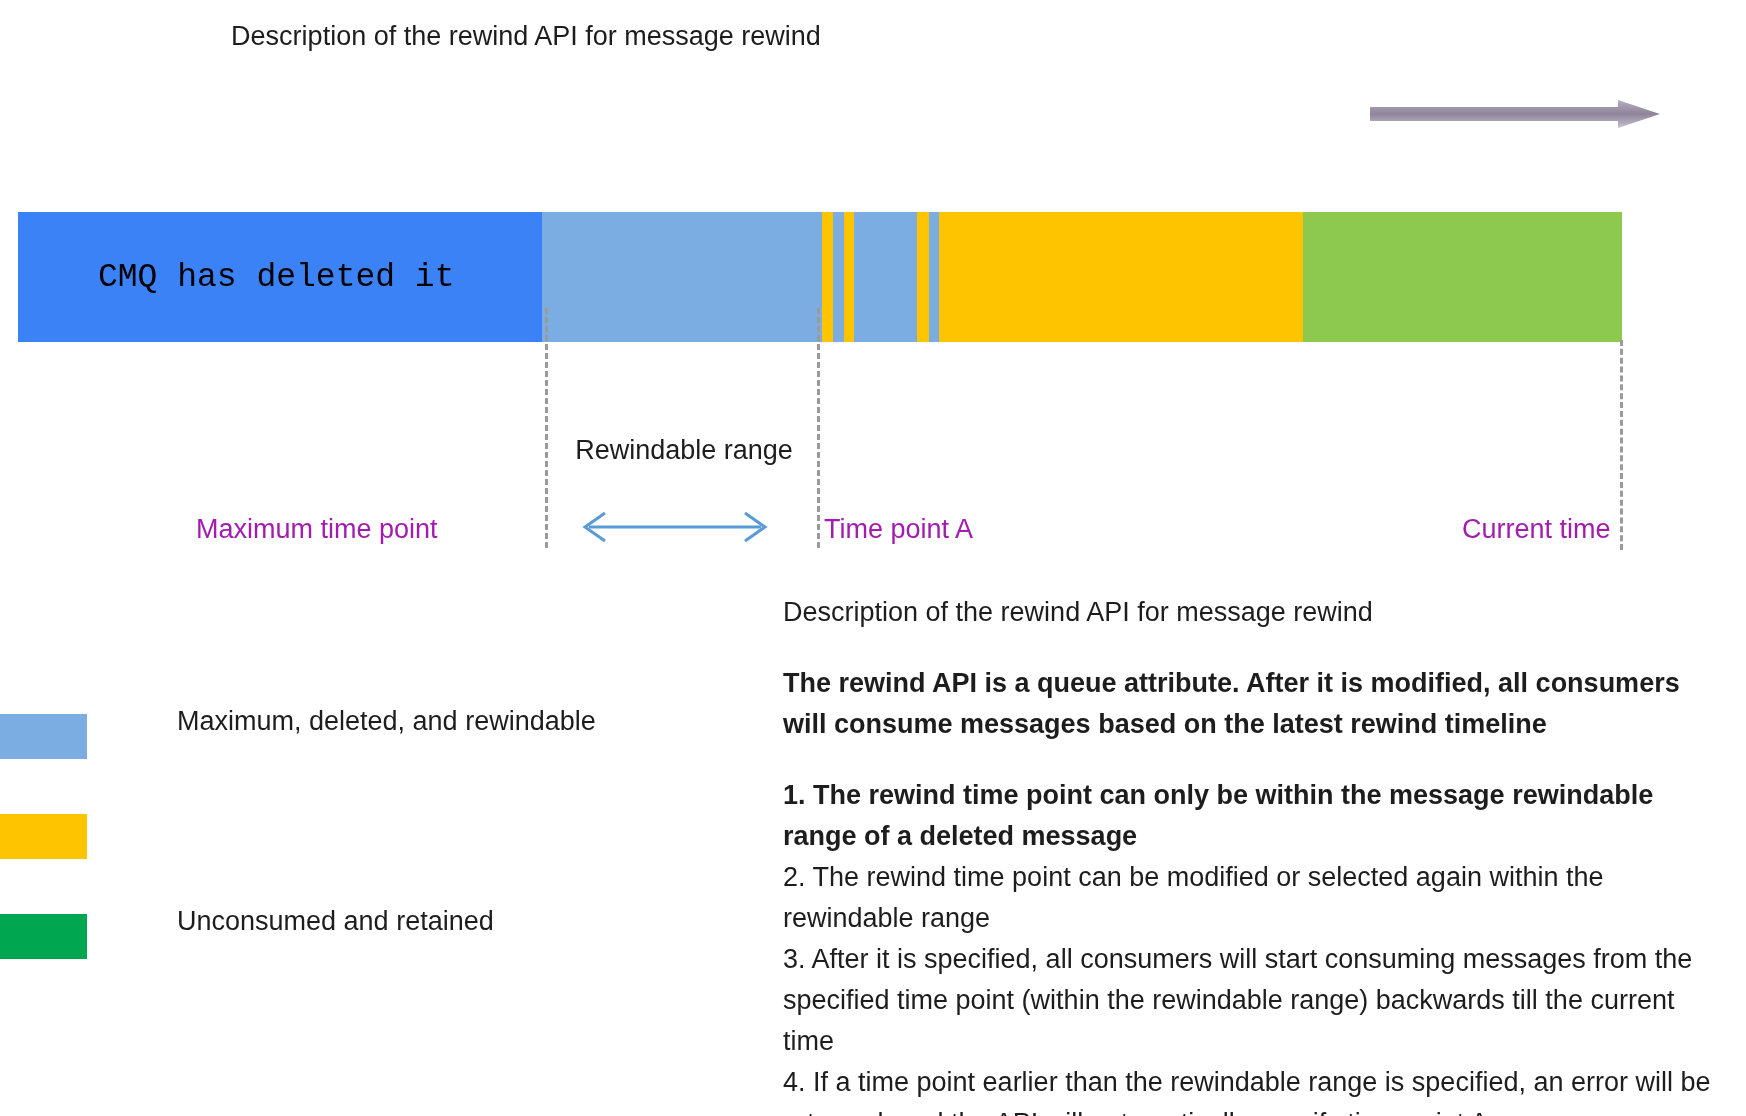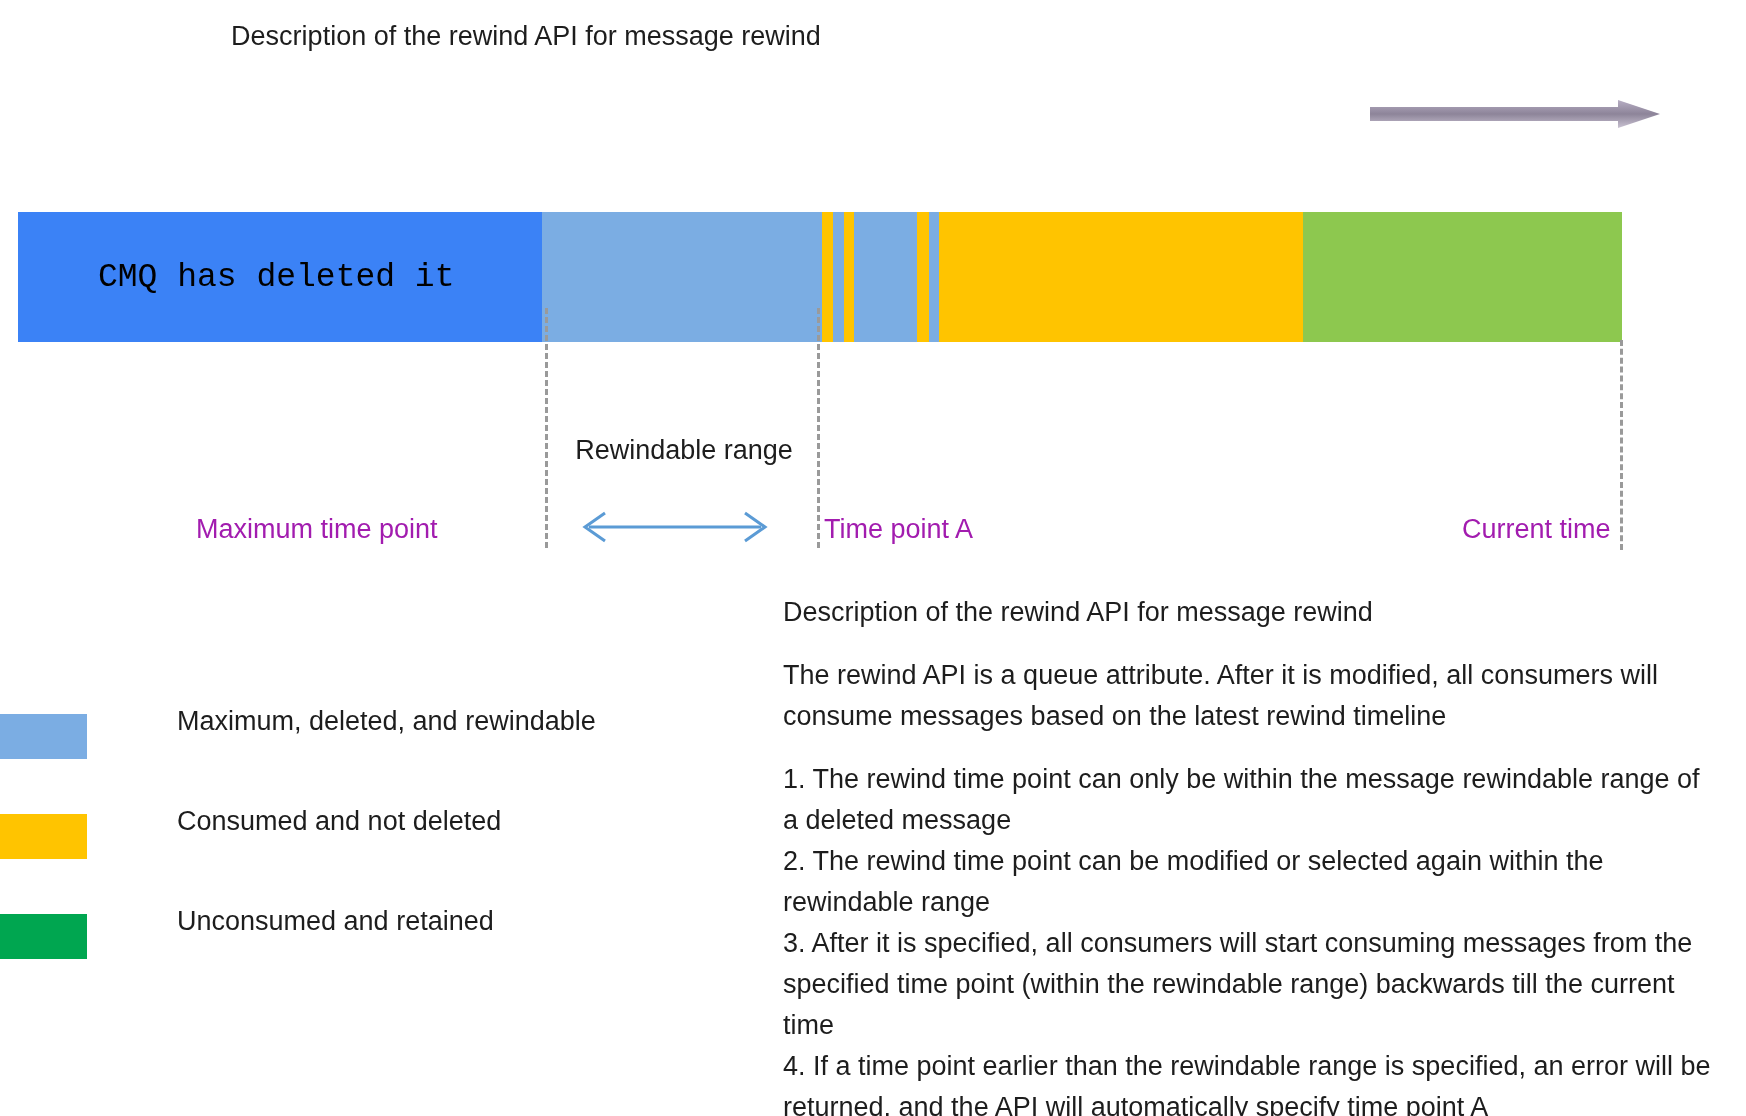--- a/index.html
+++ b/index.html
@@ -117,21 +117,21 @@
   }
 
   
   #description { left: 783px; top: 592px; width: 930px; }
   #description p {
     margin: 0;
     font-size: 27px;
     line-height: 41px;
     color: #1d1d1d;
   }
-  #description p.gap { margin-top: 22px; }
+  #description p.gap { margin-top: 30px; font-weight: bold; }
   #description p.tight { margin-top: 0px; }
 </style>
 </head>
 <body>
 
 <div class="stage">
 
   <div class="abs caption" id="caption-left">Description of the rewind API for message rewind</div>
 
 
@@ -179,21 +179,20 @@
 
   <div class="abs" id="legend">
 
     <div class="legend-row">
       <div class="legend-swatch" style="background:#7BADE3"></div>
       <div class="legend-text">Maximum, deleted, and rewindable</div>
     </div>
 
     <div class="legend-row">
       <div class="legend-swatch" style="background:#FFC400"></div>
-      <div class="legend-text">Consumed and not deleted</div>
     </div>
 
     <div class="legend-row">
       <div class="legend-swatch" style="background:#00A650"></div>
       <div class="legend-text">Unconsumed and retained</div>
     </div>
 
   </div>
 
   <div class="abs" id="description">

